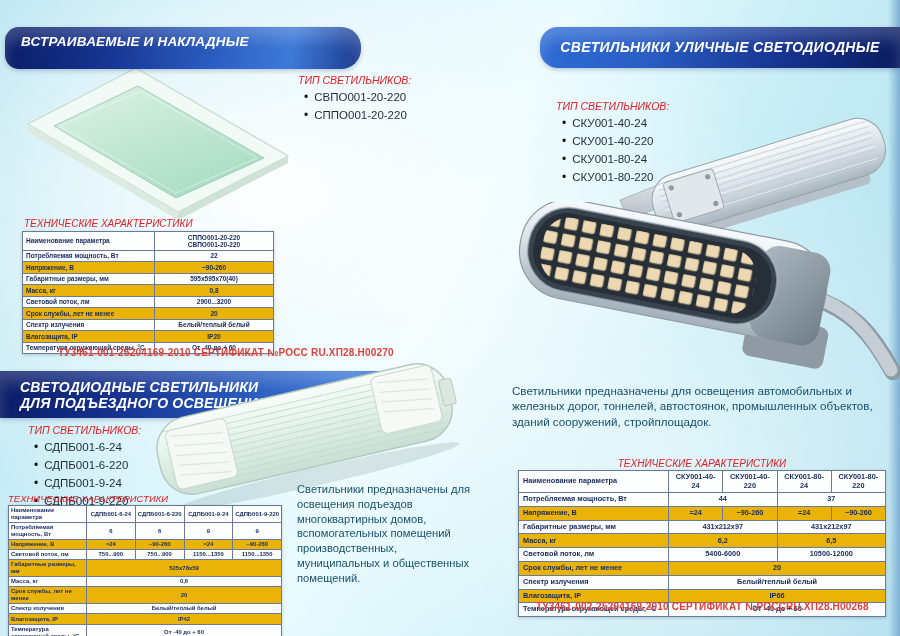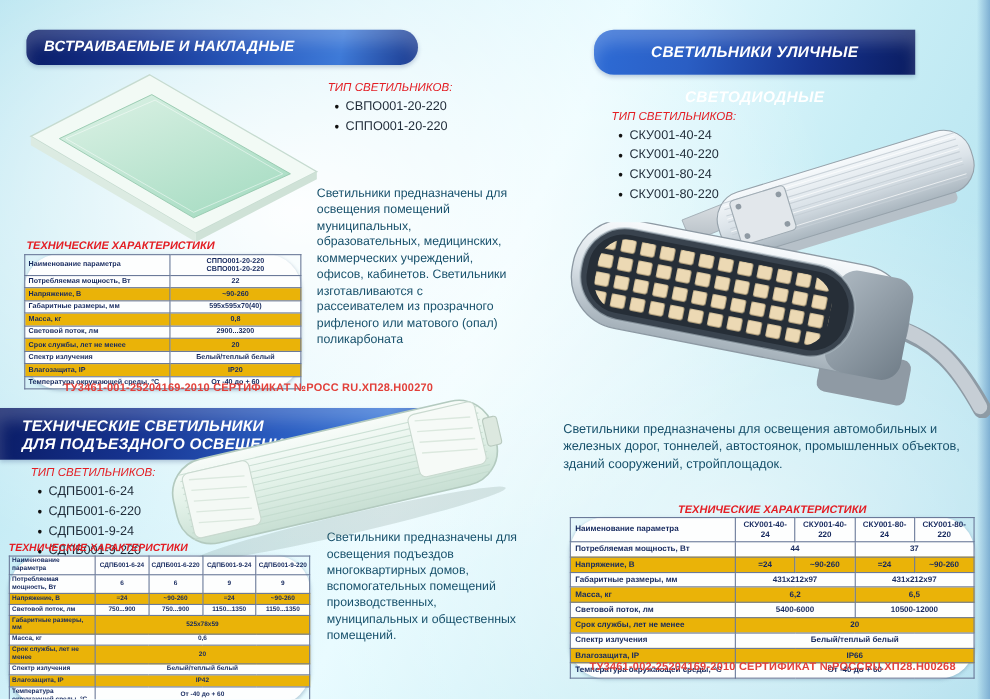--- a/index.html
+++ b/index.html
@@ -7,40 +7,40 @@
     font-family:"Liberation Sans",sans-serif;
     background:
       radial-gradient(ellipse at 30% 30%, rgba(255,255,255,0.95), rgba(255,255,255,0) 55%),
       radial-gradient(ellipse at 72% 75%, rgba(255,255,255,0.55), rgba(255,255,255,0) 50%),
       linear-gradient(115deg,#aee1ee 0%,#d6f3fa 30%,#e7fbff 48%,#c7edf5 70%,#a9dcec 100%);}
   .right-edge{position:absolute;right:0;top:0;width:12px;height:100%;
     background:linear-gradient(90deg,rgba(100,150,190,0),#7fb0d3);}
   .banner{position:absolute;color:#fff;font-weight:bold;font-style:italic;
     box-sizing:border-box;z-index:2;
     box-shadow:inset 0 12px 14px rgba(255,255,255,0.20), 0 2px 4px rgba(30,60,120,0.25);}
-  #banner1{left:24px;top:27px;width:356px;height:32px;border-radius:14px 20px 20px 14px;
+  #banner1{left:5px;top:27px;width:356px;height:42px;border-radius:14px 20px 20px 14px;
     background:linear-gradient(100deg,#0a1c66 0%,#16338f 28%,#2a5cc0 58%,#3e7ad8 80%,#1b3a8e 100%);
     font-size:13.5px;line-height:1.15;padding:7px 0 0 16px;letter-spacing:0.2px;}
   #banner2{left:0;top:371px;width:434px;height:47px;border-radius:0 22px 22px 0;
     background:linear-gradient(100deg,#0a1c66 0%,#16338f 28%,#2a5cc0 58%,#3e7ad8 80%,#1b3a8e 100%);
     font-size:14px;line-height:1.15;padding:8px 0 0 20px;letter-spacing:0.2px;}
-  #banner3{left:540px;top:27px;width:292px;height:41px;border-radius:18px 0 0 18px;
+  #banner3{left:540px;top:27px;width:360px;height:41px;border-radius:18px 0 0 18px;
     background:linear-gradient(100deg,#2e6cd6 0%,#2a5ec4 30%,#16338f 68%,#0a1c60 100%);
     font-size:14px;line-height:41px;text-align:center;letter-spacing:0.3px;}
-  .red-h{position:absolute;color:#e31e24;font-weight:bold;font-style:italic;z-index:3;}
+  .red-h{position:absolute;color:#e31e24;font-weight:normal;font-style:italic;z-index:3;}
   .types{position:absolute;z-index:3;}
   .types .t-head{color:#e31e24;font-weight:normal;font-style:italic;font-size:10.5px;margin-bottom:4px;}
   .types ul{list-style:none;margin:0;padding:0;}
   .types li{display:flex;align-items:center;font-size:11.5px;color:#1f2b38;margin:0 0 4px 6px;}
   .types .bullet{font-size:12px;margin-right:6px;color:#111;}
   .para{position:absolute;color:#17506b;font-size:11.2px;line-height:1.32;z-index:3;}
   .cert{position:absolute;color:#e2403a;font-weight:bold;font-size:10px;letter-spacing:0.2px;z-index:3;white-space:nowrap;}
   table.spec{position:absolute;border-collapse:collapse;background:#fdfefe;z-index:3;
     color:#16295e;font-weight:bold;table-layout:fixed;
-    box-shadow:0 1px 3px rgba(40,80,120,0.25);border-radius:32px;}
+    box-shadow:0 1px 3px rgba(40,80,120,0.25);}
   table.spec td{border:0.8px solid #6b7a99;padding:1.5px 3px;line-height:1.15;}
   table.spec td.val{text-align:center;}
   table.spec tr.alt{background:#eab308;}
   #table1{left:22px;top:231px;width:252px;font-size:6.5px;}
   #table1 col.c-label{width:132px;}
   #table2{left:8px;top:505px;width:274px;font-size:5.9px;}
   #table2 td{padding:1.2px 2px;}
   #table2 col.c-label{width:78px;}
   #table3{left:518px;top:470px;width:368px;font-size:7.3px;}
   #table3 td{padding:2.2px 4px;}
@@ -78,21 +78,20 @@
           <span class="bullet">•</span>
           <span>СВПО001-20-220</span>
         </li>
       <li>
           <span class="bullet">•</span>
           <span>СППО001-20-220</span>
         </li>
     </ul>
   </div>
 
-  <div class="para" style="left:288px;top:169px;width:174px;">Светильники предназначены для освещения помещений муниципальных, образовательных, медицинских, коммерческих учреждений, офисов, кабинетов. Светильники изготавливаются с рассеивателем  из прозрачного рифленого  или матового (опал) поликарбоната</div>
 
   <div class="red-h" style="left:24px;top:218px;font-size:10px;">ТЕХНИЧЕСКИЕ ХАРАКТЕРИСТИКИ</div>
 
   <table class="spec" id="table1">
     <colgroup>
         <col class="c-label">
         <col>
       </colgroup>
     <tbody>
         <tr>
@@ -137,21 +136,21 @@
     <tr>
           <td>Температура окружающей среды, °С</td>
           <td class="val">От -40 до + 60</td>
         </tr>
   </tbody>
     </table>
 
   <div class="cert" style="left:58px;top:347px;">ТУ3461-001-25204169-2010   СЕРТИФИКАТ №РОСС RU.ХП28.Н00270</div>
 
   <div class="banner" id="banner2">
-    <div>ТЕХНИЧЕСКИЕ СВЕТИЛЬНИКИ</div>
+    <div>СВЕТОДИОДНЫЕ СВЕТИЛЬНИКИ</div>
     <div>ДЛЯ ПОДЪЕЗДНОГО ОСВЕЩЕНИЯ</div>
   </div>
 
   <svg class="photo" style="left:148px;top:356px;z-index:4;" width="315" height="150" viewBox="0 0 315 150">
     <defs>
       <linearGradient id="gEntr" x1="0" y1="0" x2="0" y2="1">
         <stop offset="0" stop-color="#f8fcf9"></stop>
           <stop offset="0.45" stop-color="#e3f2e9"></stop>
           <stop offset="1" stop-color="#c8dfd3"></stop>
       </linearGradient>

